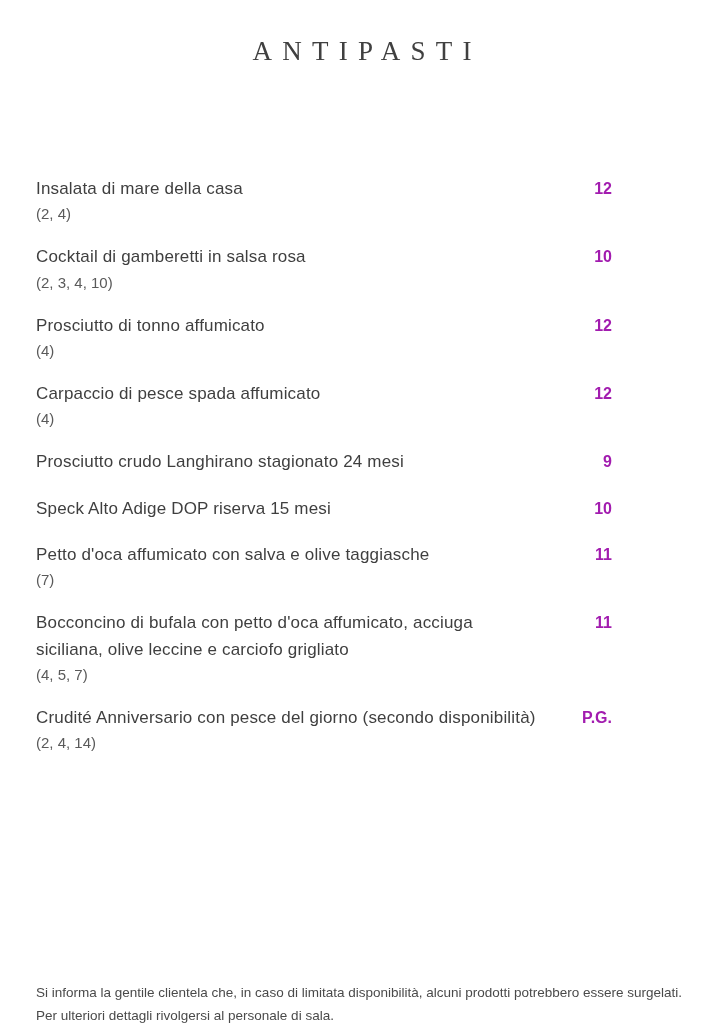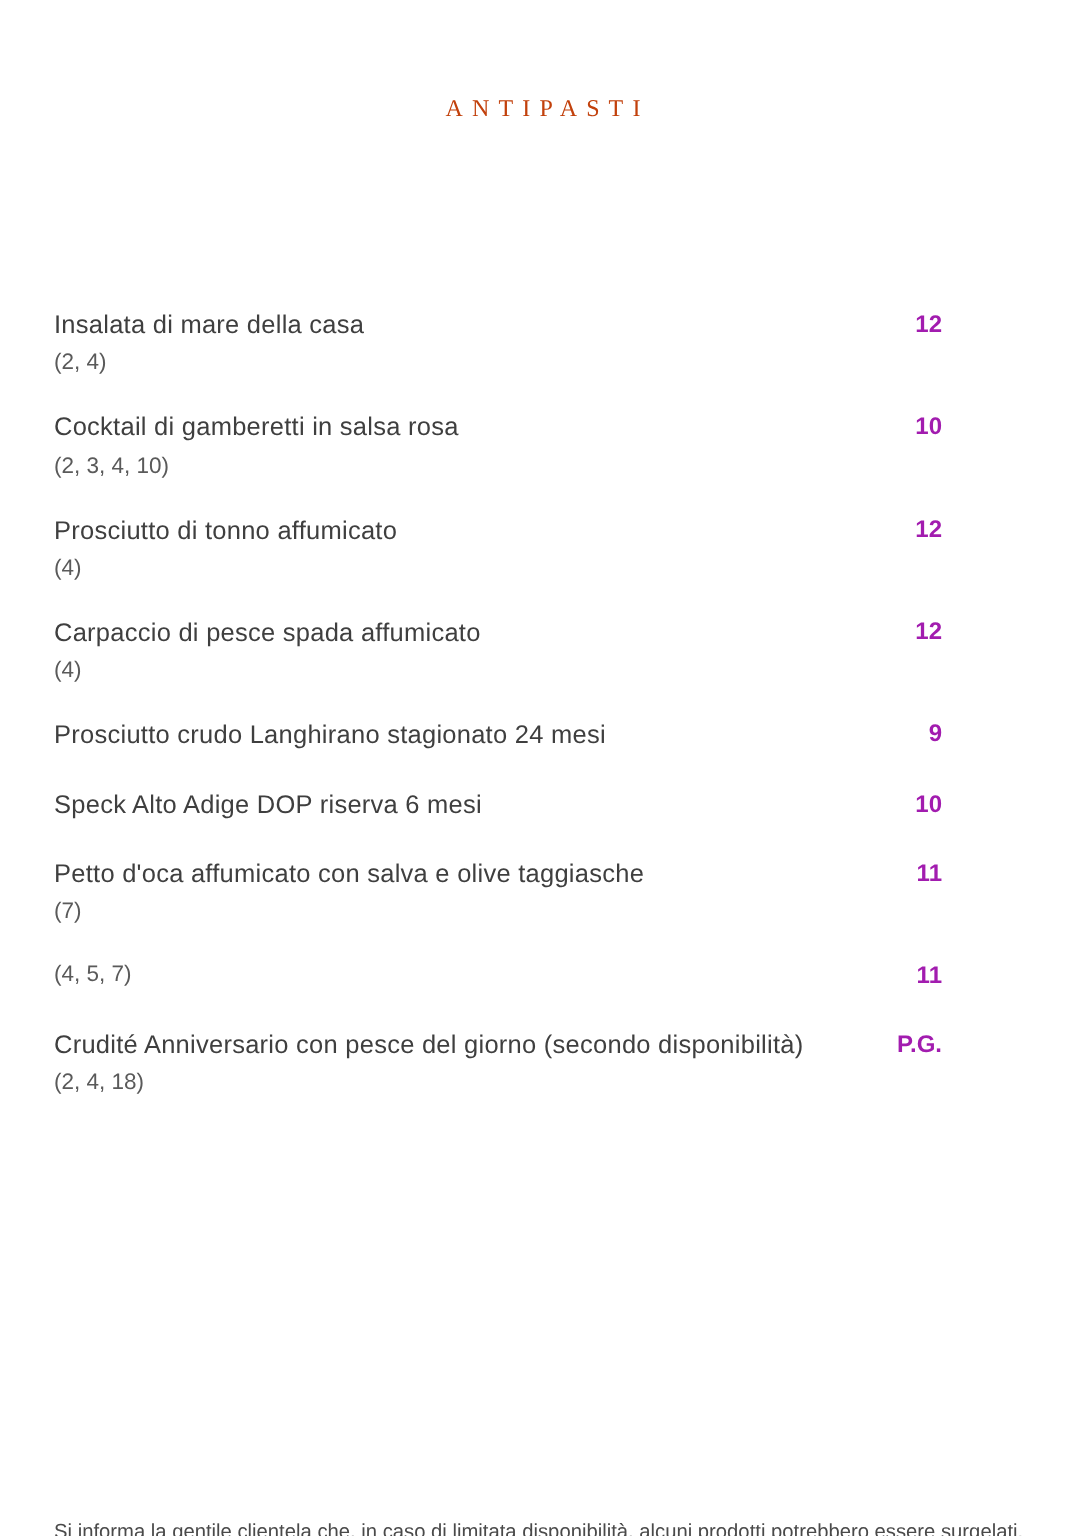--- a/index.html
+++ b/index.html
@@ -11,34 +11,34 @@
     color: #3f3f3f;
     overflow: hidden;
   }
   .page {
     position: relative;
     width: 724px;
     height: 1024px;
     background: #ffffff;
   }
   .menu-title {
-    margin-top: 64px;
+    margin-top: 36px;
     text-align: center;
     font-family: "Liberation Serif", "DejaVu Serif", serif;
-    font-size: 16px;
+    font-size: 27px;
     font-weight: 400;
     letter-spacing: 0.38em;
-    color: #c2410c;
+    color: #404040;
     text-indent: 0.38em; 
   }
   .menu-list {
     position: absolute;
     top: 140px;
     left: 36px;
-    right: 96px;
+    right: 112px;
   }
   .menu-item {
     display: flex;
     justify-content: space-between;
     align-items: flex-start;
     margin-bottom: 20px;
   }
   .item-main {
     flex: 1;
     padding-right: 28px;
@@ -128,44 +128,45 @@
 
     <div class="menu-item">
       <div class="item-main">
         <div class="item-name">Prosciutto crudo Langhirano stagionato 24 mesi</div>
       </div>
       <div class="item-price">9</div>
     </div>
 
     <div class="menu-item">
       <div class="item-main">
-        <div class="item-name">Speck Alto Adige DOP riserva 6 mesi</div>
+        <div class="item-name">Speck Alto Adige DOP riserva 15 mesi</div>
       </div>
       <div class="item-price">10</div>
     </div>
 
     <div class="menu-item">
       <div class="item-main">
         <div class="item-name">Petto d'oca affumicato con salva e olive taggiasche</div>
         <div class="item-allergens">(7)</div>
       </div>
       <div class="item-price">11</div>
     </div>
 
     <div class="menu-item">
       <div class="item-main">
+        <div class="item-name">Bocconcino di bufala con petto d'oca affumicato, acciuga siciliana, olive leccine e carciofo grigliato</div>
         <div class="item-allergens">(4, 5, 7)</div>
       </div>
       <div class="item-price">11</div>
     </div>
 
     <div class="menu-item">
       <div class="item-main">
         <div class="item-name">Crudité Anniversario con pesce del giorno (secondo disponibilità)</div>
-        <div class="item-allergens">(2, 4, 18)</div>
+        <div class="item-allergens">(2, 4, 14)</div>
       </div>
       <div class="item-price">P.G.</div>
     </div>
 
   </div>
 
   <div class="footer-note">Si informa la gentile clientela che, in caso di limitata disponibilità, alcuni prodotti potrebbero essere surgelati. Per ulteriori dettagli rivolgersi al personale di sala.</div>
 
 </div>
 

